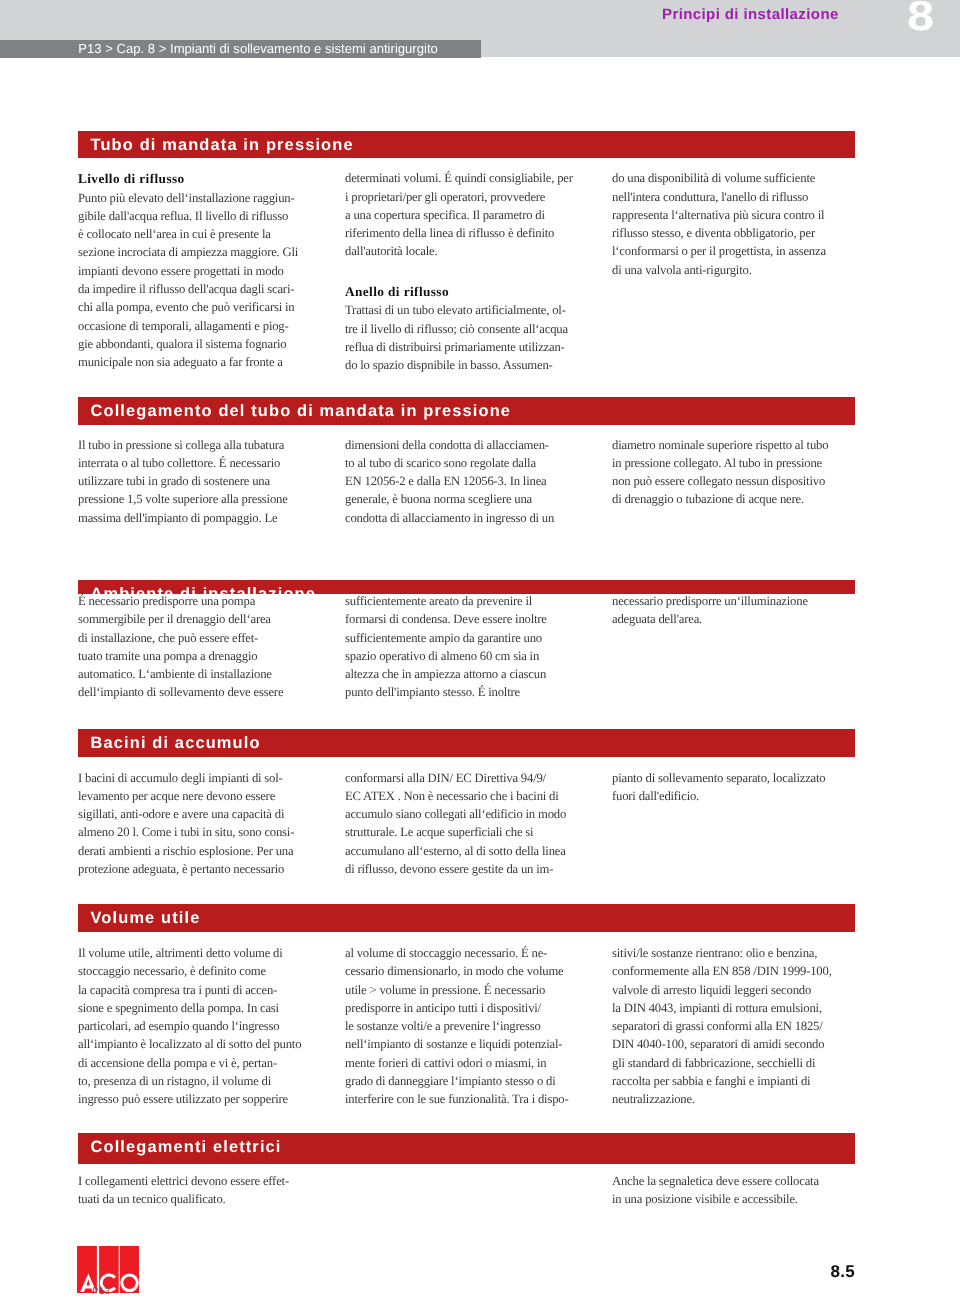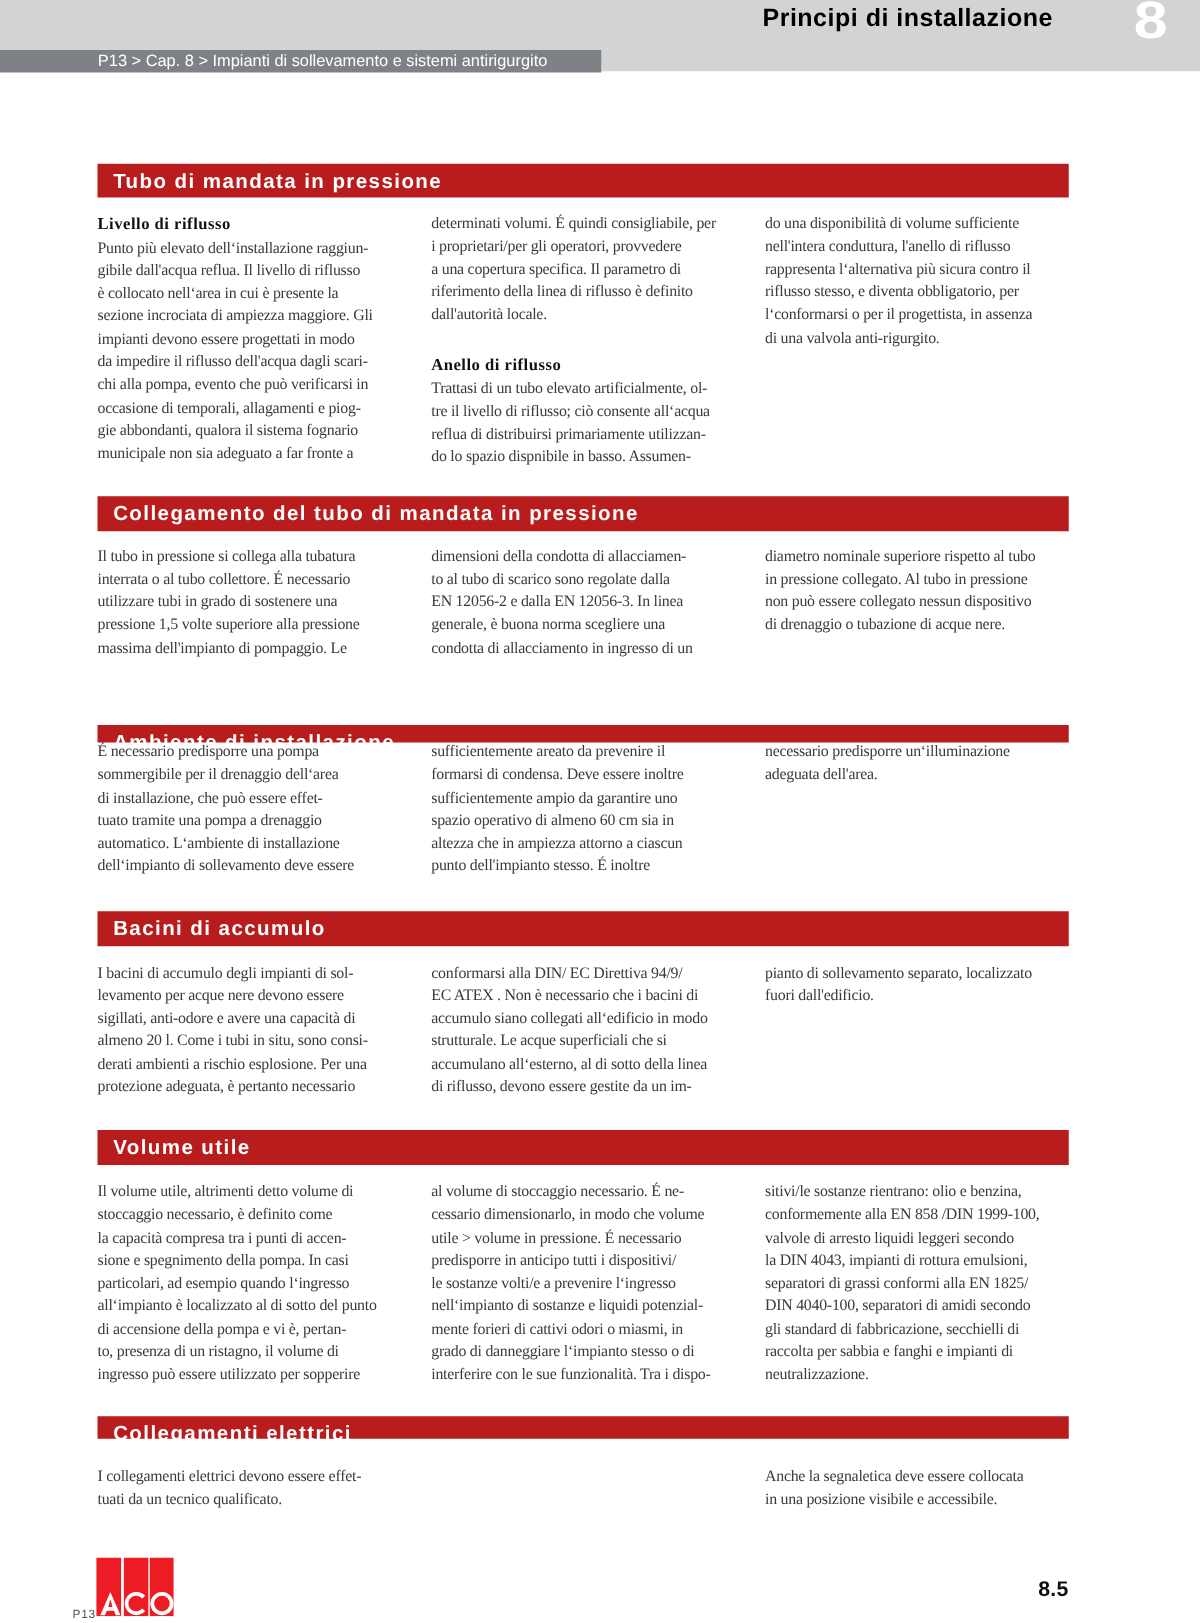--- a/index.html
+++ b/index.html
@@ -8,43 +8,43 @@
     width:960px;height:1298px;background:#ffffff;
     font-family:"Liberation Sans", sans-serif;
     position:relative;overflow:hidden;
     text-rendering:geometricPrecision;
     -webkit-font-smoothing:antialiased;
   }
   .page{position:absolute;left:0;top:0;width:960px;height:1298px;}
 
   
   .hdr-bg{position:absolute;left:0;top:0;width:960px;height:56.5px;background:#d2d3d5;}
-  .hdr-title{position:absolute;left:610px;top:4.2px;color:#000000;font-weight:bold;
-             font-size:20px;letter-spacing:0.4px;white-space:nowrap;line-height:22px;}
+  .hdr-title{position:absolute;left:662px;top:4.2px;color:#a21caf;font-weight:bold;
+             font-size:15px;letter-spacing:0.4px;white-space:nowrap;line-height:22px;}
   .hdr-chapnum{position:absolute;left:906.5px;top:-5px;color:#ffffff;font-weight:bold;
                font-size:42px;line-height:42px;letter-spacing:0px;
                transform:scaleX(1.16);transform-origin:left top;}
   .crumb-bar{position:absolute;left:0;top:40px;width:480.5px;height:17.6px;background:#7e8286;}
   .crumb-txt{position:absolute;left:78.3px;top:40px;height:17px;color:#ffffff;
              font-size:13.1px;line-height:17.6px;white-space:nowrap;}
 
   
   .band{position:absolute;left:78px;width:777px;background:#b91c1c;}
   .band-label{position:absolute;left:12.5px;top:1.4px;color:#ffffff;font-weight:bold;
               font-size:16.4px;letter-spacing:1.15px;white-space:nowrap;}
 
   
   .col{position:absolute;width:250px;color:#3a3a3c;font-size:12.7px;letter-spacing:-0.2px;line-height:18.3px;font-family:Liberation Serif, serif;}
   .col .line{white-space:pre;}
   .col .heading{font-weight:bold;color:#111113;font-size:13.3px;letter-spacing:0.4px;line-height:19.2px;}
   .col .spacer{height:21.3px;}
 
   
   .logo{position:absolute;left:77px;top:1246px;}
-  .p13{position:absolute;left:14px;top:1286px;font-size:9.5px;line-height:11px;color:#555;letter-spacing:0.6px;padding-left:44px;}
+  .p13{position:absolute;left:48px;top:1286px;font-size:9.5px;line-height:11px;color:#555;letter-spacing:0.6px;padding-left:44px;}
   .pageno{position:absolute;left:830.5px;top:1264px;font-weight:bold;font-size:17px;line-height:16px;color:#111;letter-spacing:0.3px;}
 </style>
 </head>
 <body>
 
 <div class="page">
   <div class="hdr-bg"></div>
   <div class="hdr-title">Principi di installazione</div>
   <div class="hdr-chapnum">8</div>
   <div class="crumb-bar"></div>
@@ -226,21 +226,21 @@
       <div class="line">valvole di arresto liquidi leggeri secondo</div>
       <div class="line">la DIN 4043, impianti di rottura emulsioni,</div>
       <div class="line">separatori di grassi conformi alla EN 1825/</div>
       <div class="line">DIN 4040-100, separatori di amidi secondo</div>
       <div class="line">gli standard di fabbricazione, secchielli di</div>
       <div class="line">raccolta per sabbia e fanghi e impianti di</div>
       <div class="line">neutralizzazione.</div>
     </div>
   </div>
 
-  <div class="band" style="top:1133.0px;height:18px">
+  <div class="band" style="top:1133.0px;height:31px">
     <div class="band-label" style="line-height:27.5px">Collegamenti elettrici</div>
   </div>
   <div class="col" style="left:78px;top:1172.0px">
     <div class="para">
       <div class="line">I collegamenti elettrici devono essere effet-</div>
       <div class="line">tuati da un tecnico qualificato.</div>
     </div>
   </div>
   <div class="col" style="left:612px;top:1172.0px">
     <div class="para">

